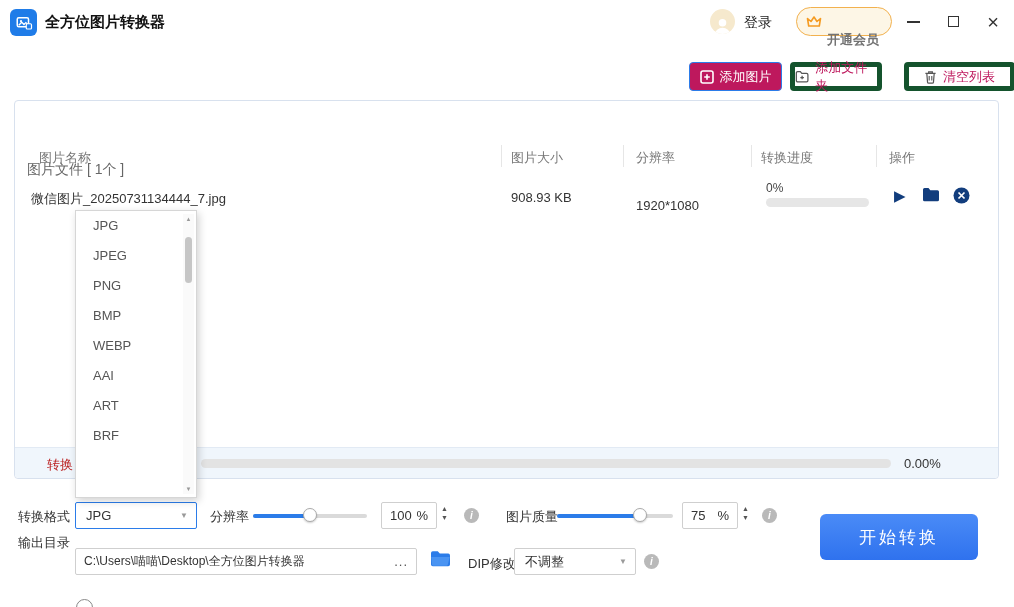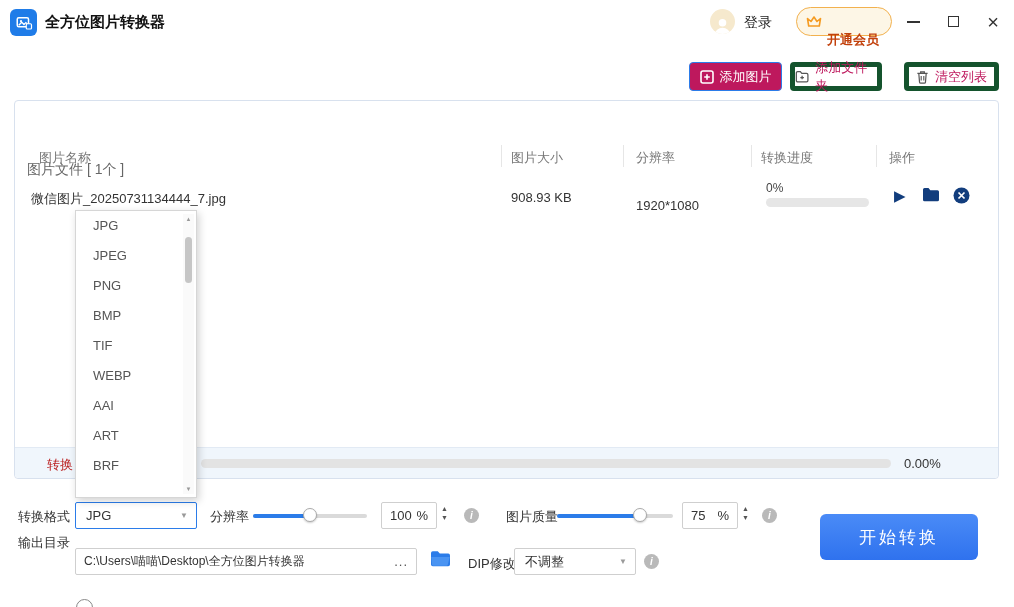--- a/index.html
+++ b/index.html
@@ -6,32 +6,32 @@
   html,body { width:1014px; height:607px; }
   body { font-family:"Liberation Sans","DejaVu Sans",sans-serif; background:#ffffff; }
   .window { position:relative; width:1014px; height:607px; background:#ffffff; overflow:hidden; }
 
   
   .app-icon { position:absolute; left:10px; top:9px; width:27px; height:27px; background:#1f7ce8; border-radius:6px; display:flex; align-items:center; justify-content:center; }
   .app-title { position:absolute; left:45px; top:13px; font-size:15px; font-weight:bold; color:#111; }
   .avatar { position:absolute; left:710px; top:9px; width:25px; height:25px; border-radius:50%; background:#f6e9cd; overflow:hidden; display:flex; align-items:flex-end; justify-content:center; }
   .login { position:absolute; left:744px; top:14px; font-size:14px; color:#222; cursor:pointer; }
   .vip { position:absolute; left:796px; top:7px; height:29px; padding:0 12px 0 9px; background:#fdf6e6; border:1px solid #f2b14e; border-radius:15px; display:flex; align-items:center; gap:5px; cursor:pointer; }
-  .vip-label { font-size:13px; font-weight:bold; color:#c2410c;margin-top:36px; }
+  .vip-label { font-size:13px; font-weight:bold; color:#737373;margin-top:36px; }
   .win-btn { position:absolute; top:8px; width:30px; height:27px; display:flex; align-items:center; justify-content:center; color:#333; cursor:pointer; }
   .win-min { left:898px; } .win-max { left:938px; } .win-close { left:978px; font-size:20px; line-height:1; }
   .min-glyph { width:13px; height:0; border-bottom:2px solid #333; display:block; }
   .max-glyph { width:11px; height:11px; border:1.5px solid #333; display:block; }
 
   
   .tb-btn { position:absolute; top:62px; height:29px; border-radius:4px; display:flex; align-items:center; justify-content:center; gap:6px; font-size:13px; cursor:pointer; }
   .tb-primary { left:689px; width:93px; background:#be185d; color:#fff; border:1px solid #2b7ce9; }
   .tb-plain { background:#fff; border:5px solid #14532d; color:#be185d; }
   .tb-folder { left:790px; width:92px; }
-  .tb-clear { left:904px; width:95px; }
+  .tb-clear { left:904px; width:111px; }
 
   
   .panel { position:absolute; left:14px; top:100px; width:985px; height:379px; border:1px solid #d8e1ee; border-radius:4px; background:#fff; }
   .panel-title { position:absolute; left:12px; top:13px; font-size:14px; color:#666;margin-top:47px; }
   .thead-label { position:absolute; top:48px; font-size:13px; color:#777; }
   .col-name { left:24px; } .col-size { left:496px; } .col-res { left:621px; } .col-prog { left:746px; } .col-ops { left:874px; }
   .col-div { position:absolute; top:44px; width:1px; height:22px; background:#e6e6e6; }
   .d1 { left:486px; } .d2 { left:608px; } .d3 { left:736px; } .d4 { left:861px; }
   .cell { position:absolute; font-size:13px; color:#333; }
   .row-name { left:16px; top:89px; } .row-size { left:496px; top:89px; } .row-res { left:621px; top:89px;margin-top:8px; }
@@ -183,21 +183,20 @@
         </div>
       <div class="strip-pct">0.00%</div>
     </div>
   </div>
 
   <div class="dd">
     <div class="dd-item">JPG</div>
     <div class="dd-item">JPEG</div>
     <div class="dd-item">PNG</div>
     <div class="dd-item">BMP</div>
-    <div class="dd-item">TIF</div>
     <div class="dd-item">WEBP</div>
     <div class="dd-item">AAI</div>
     <div class="dd-item">ART</div>
     <div class="dd-item">BRF</div>
     <div class="dd-scroll">
       <div class="dd-arrow dd-arrow-up">▲</div>
       <div class="dd-thumb"></div>
       <div class="dd-arrow dd-arrow-down">▼</div>
     </div>
   </div>

